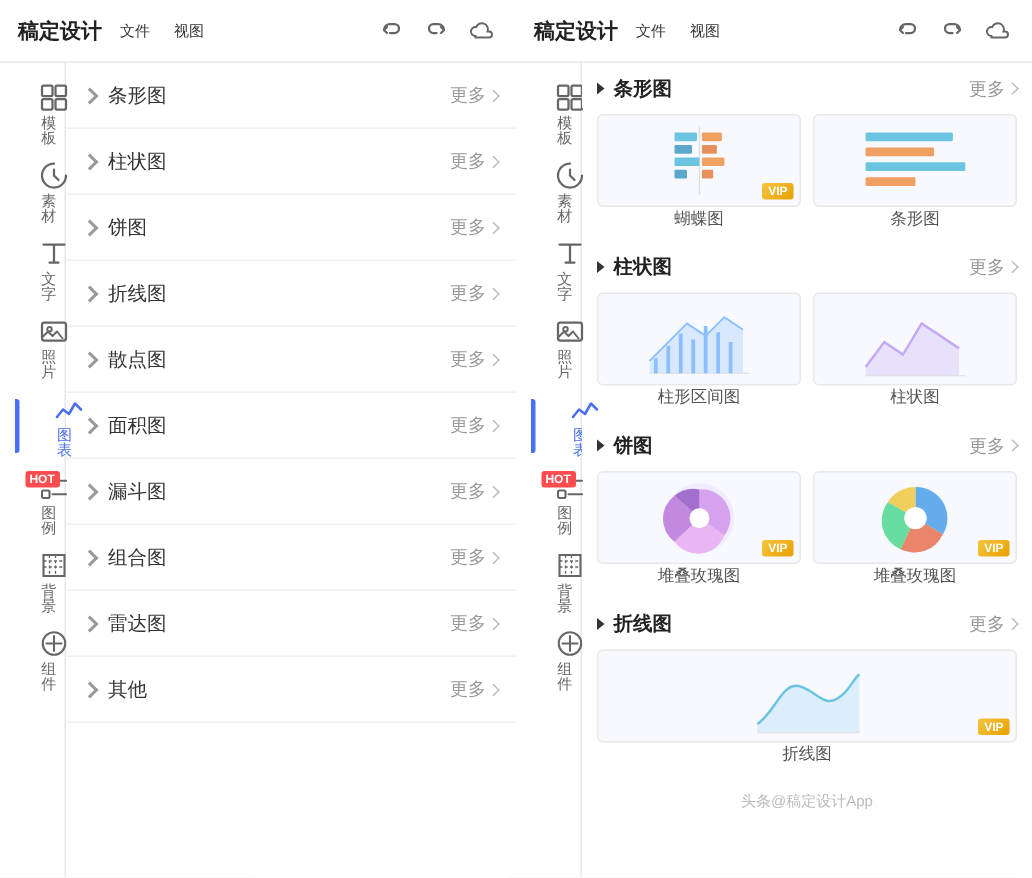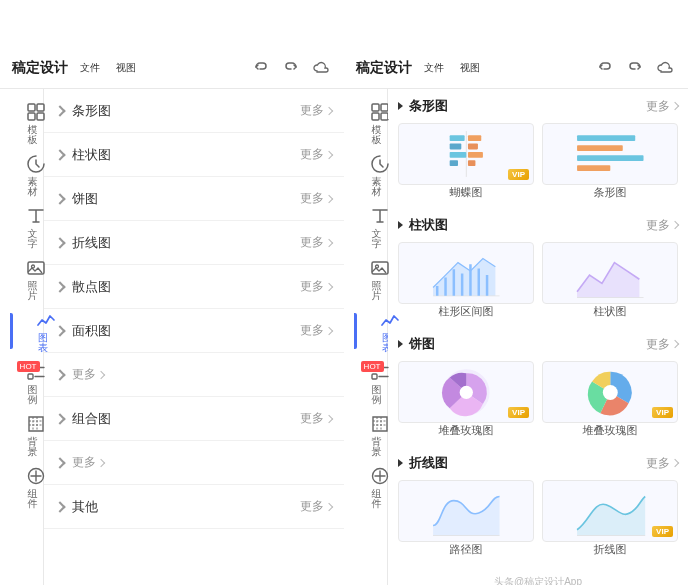--- a/index.html
+++ b/index.html
@@ -67,21 +67,21 @@
 
     .badge-hot {
       position: absolute;
       top: 4px;
       right: 4px;
       background: #ff4d4f;
       color: #fff;
       font-size: 8px;
       padding: 1px 3px;
       border-radius: 2px;
-      font-weight: normal;
+      font-weight: bold;
       margin-left: 47px;
     }
 
     
     .content {
       flex: 1;
       overflow-y: auto;
       background: #fff;
     }
 
@@ -90,21 +90,20 @@
 
     
     .topbar {
       height: 42px;
       display: flex;
       align-items: center;
       padding: 0 12px;
       border-bottom: 1px solid #e8e8e8;
       gap: 8px;
       flex-shrink: 0;
-      margin-top: 47px;
     }
 
     .logo-text {
       font-size: 14px;
       font-weight: bold;
       color: #222;
     }
 
     .topbar-menu-item {
       font-size: 10px;
@@ -473,37 +472,39 @@
             <div class="list-item-arrow"></div>
             <span class="list-item-label">面积图</span>
             <span class="list-item-more">
               <span>更多</span>
               <div class="chevron-right"></div>
             </span>
           </div>
 
           <div class="list-item-row">
             <div class="list-item-arrow"></div>
+            <span class="list-item-label">漏斗图</span>
             <span class="list-item-more">
               <span>更多</span>
               <div class="chevron-right"></div>
             </span>
           </div>
 
           <div class="list-item-row">
             <div class="list-item-arrow"></div>
             <span class="list-item-label">组合图</span>
             <span class="list-item-more">
               <span>更多</span>
               <div class="chevron-right"></div>
             </span>
           </div>
 
           <div class="list-item-row">
             <div class="list-item-arrow"></div>
+            <span class="list-item-label">雷达图</span>
             <span class="list-item-more">
               <span>更多</span>
               <div class="chevron-right"></div>
             </span>
           </div>
 
           <div class="list-item-row">
             <div class="list-item-arrow"></div>
             <span class="list-item-label">其他</span>
             <span class="list-item-more">
@@ -754,30 +755,20 @@
             <span class="section-title">折线图</span>
             <span class="section-more">
               <span>更多</span>
               <div class="chevron-right"></div>
             </span>
           </div>
           <div class="grid-row">
             <div class="chart-card">
               <div class="chart-thumb">
                 <svg viewBox="0 0 100 65" class="thumb-svg">
-                  <path d="M10,50 C20,50 20,20 35,20 C50,20 50,40 65,35 C80,30 80,15 90,15" fill="none" stroke="#8bbfff" stroke-width="2"></path>
-                  <path d="M10,50 C20,50 20,20 35,20 C50,20 50,40 65,35 C80,30 80,15 90,15 L90,62 L10,62 Z" fill="rgba(139,191,255,0.2)"></path>
-                  <line x1="10" y1="62" x2="90" y2="62" stroke="#ddd" stroke-width="0.8"></line>
-                </svg>
-              </div>
-              <span class="chart-name">路径图</span>
-            </div>
-            <div class="chart-card">
-              <div class="chart-thumb">
-                <svg viewBox="0 0 100 65" class="thumb-svg">
                   <path d="M10,55 C25,45 30,20 45,25 C60,30 65,45 80,30 C85,25 88,18 92,15" fill="none" stroke="#6bc5e0" stroke-width="2"></path>
                   <path d="M10,55 C25,45 30,20 45,25 C60,30 65,45 80,30 C85,25 88,18 92,15 L92,62 L10,62 Z" fill="rgba(107,197,224,0.2)"></path>
                   <line x1="10" y1="62" x2="92" y2="62" stroke="#ddd" stroke-width="0.8"></line>
                 </svg>
                 <div class="vip-badge">VIP</div>
               </div>
               <span class="chart-name">折线图</span>
             </div>
           </div>
 

